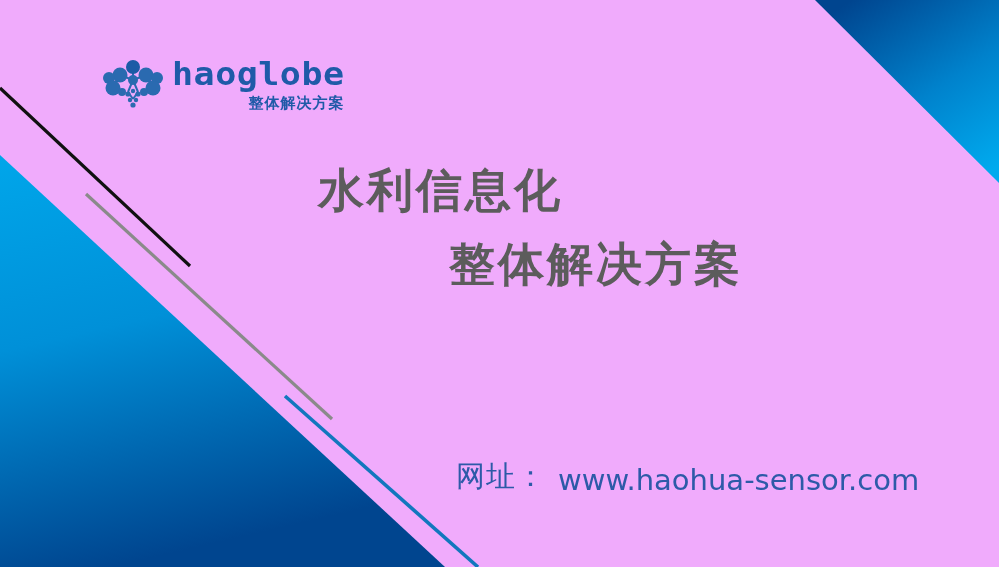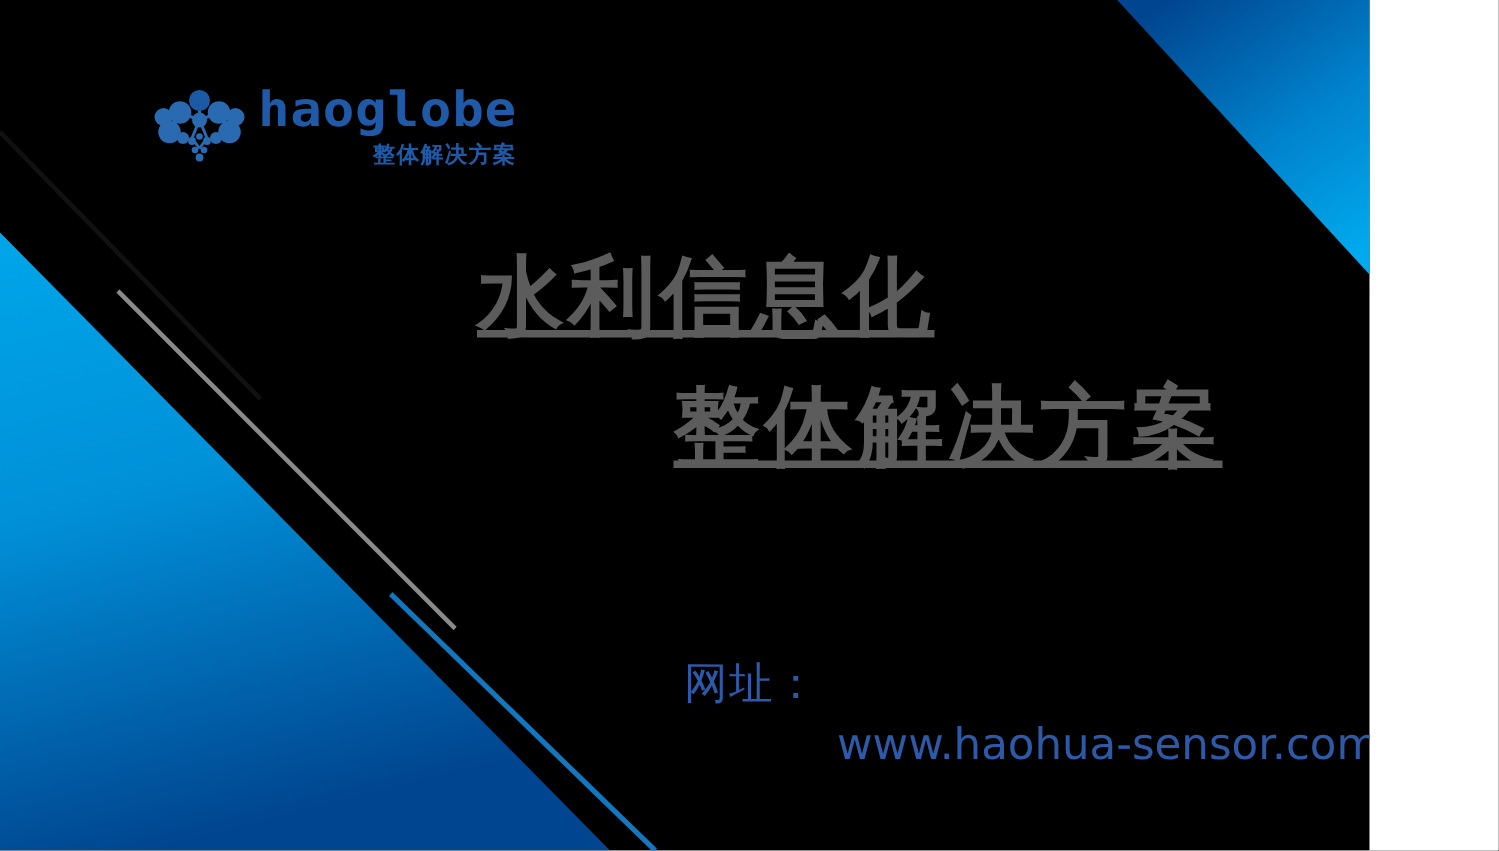--- a/index.html
+++ b/index.html
@@ -3,24 +3,24 @@
 <meta charset="utf-8">
 <title>Slide</title>
 <style>
   html, body {
     margin: 0;
     padding: 0;
     background: #ffffff;
   }
   .slide {
     position: relative;
-    width: 913px;
+    width: 999px;
     height: 567px;
     overflow: hidden;
-    background: #000000;
+    background: #f0abfc;
     font-family: "Liberation Sans", "DejaVu Sans", sans-serif;
   }
 
   
   .bg-layer {
     position: absolute;
     inset: 0;
     width: 100%;
     height: 100%;
     pointer-events: none;
@@ -67,45 +67,44 @@
 
   
   .title-wrap {
     position: absolute;
     left: 318px;
     top: 166px;
     width: 560px;
   }
   .title-line {
     font-family: "DejaVu Sans", "Liberation Sans", sans-serif;
-    font-size: 58px;
+    font-size: 46px;
     font-weight: 700;
     color: #5c5c5c;
     letter-spacing: 3px;
     line-height: 1.08;
     white-space: nowrap;
-    text-decoration: underline;
   }
   .title-line-2 {
     text-align: left;
     padding-left: 131px;
     margin-top: 24px;
   }
 
   
   .site-line {
     position: absolute;
     left: 456px;
-    top: 436px;
+    top: 420px;
     font-size: 30px;
     color: #2d5aa8;
     letter-spacing: 0.5px;
     white-space: nowrap;
     display: flex;
-    align-items: flex-start;
+    align-items: flex-end;
   }
   .site-label {
     font-family: "DejaVu Sans", "Liberation Sans", sans-serif;
     font-size: 29px;
     color: #2d5aa8;
     letter-spacing: 1px;
   }
   .site-url {
     font-family: "DejaVu Sans", "Liberation Sans", sans-serif;
     font-size: 29px;

